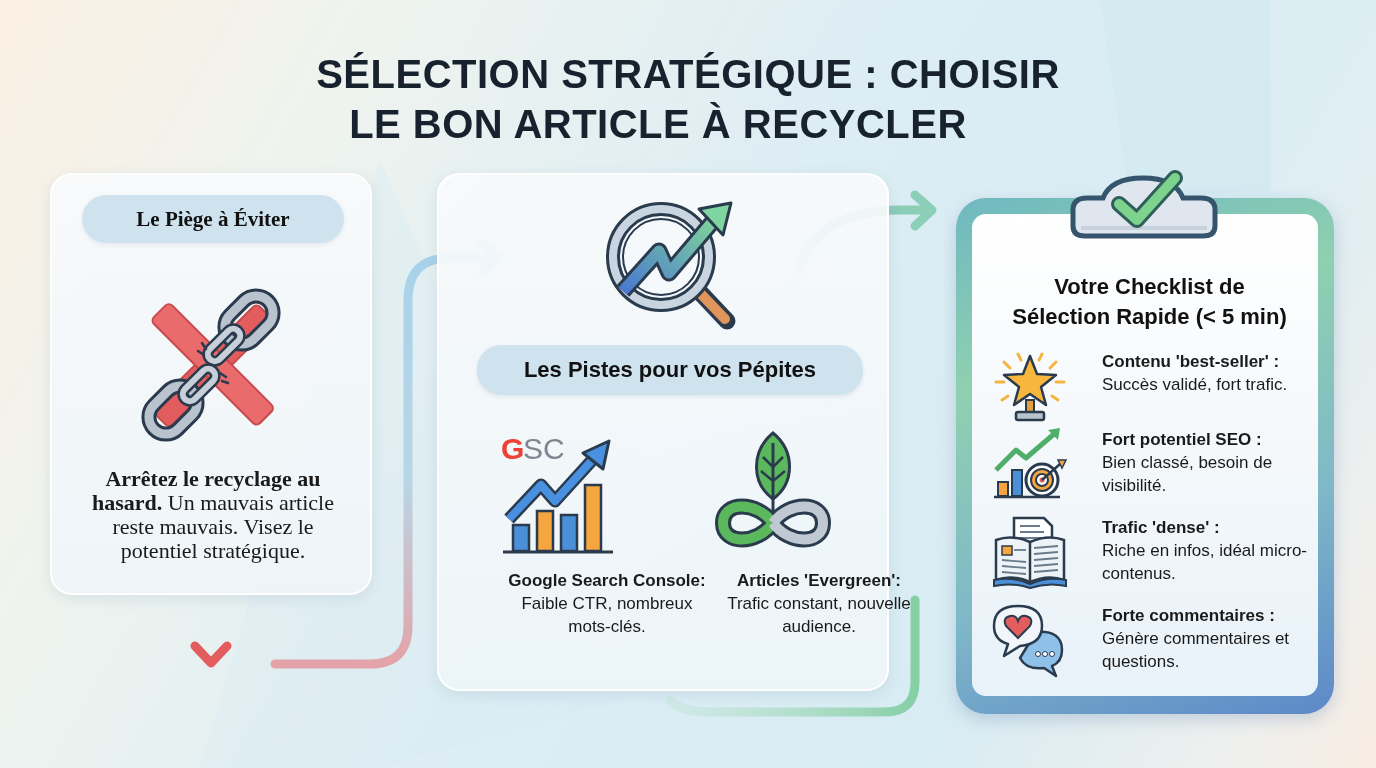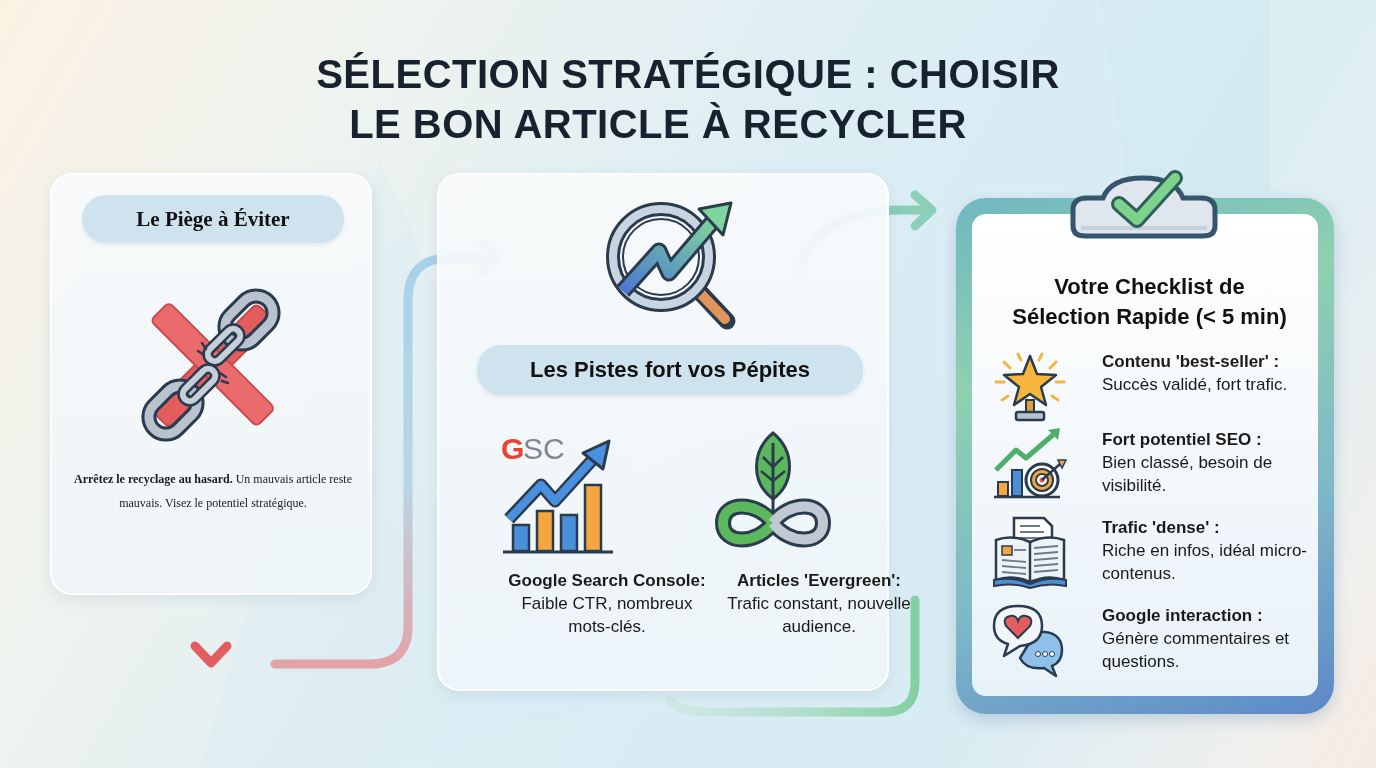--- a/index.html
+++ b/index.html
@@ -31,21 +31,21 @@
     .pill {
       position: absolute; background: #cfe3ef; border-radius: 24px;
       font-weight: 700; color: #111; text-align: center;
       box-shadow: 0 2px 4px rgba(120,150,170,0.15);
     }
     .pill1 { left: 30px; top: 20px; width: 262px; height: 48px; font-size: 21px; line-height: 48px; }
     .pill2 { left: 38px; top: 170px; width: 386px; height: 50px; font-size: 22px; line-height: 50px; }
 
     .card1-text {
       position: absolute; left: 20px; top: 292px; width: 282px;
-      text-align: center; font-size: 12px; line-height: 24px; color: #1a1a1a;
+      text-align: center; font-size: 22px; line-height: 24px; color: #1a1a1a;
     }
     .card1-text b { font-weight: 700; }
 
     .sub {
       position: absolute; text-align: center; font-size: 17px; line-height: 23px; color: #1a1a1a; margin-left: 48px;
     }
     .sub b { display: block; font-weight: 700; }
     .sub1 { left: 20px; top: 394px; width: 200px; }
     .sub2 { left: 232px; top: 394px; width: 200px; }
 
@@ -165,21 +165,21 @@
     </defs>
     <line x1="92" y1="92" x2="124" y2="126" stroke="#2a3b4e" stroke-width="17" stroke-linecap="round"></line>
     <line x1="98" y1="99" x2="122" y2="124" stroke="#e2955a" stroke-width="10" stroke-linecap="round"></line>
     <circle cx="58" cy="62" r="48" fill="#f3f8fc" stroke="#2a3b4e" stroke-width="14"></circle>
     <circle cx="58" cy="62" r="48" fill="none" stroke="#c8d4e0" stroke-width="8"></circle>
     <circle cx="58" cy="62" r="38" fill="#f5f9fc" stroke="#2a3b4e" stroke-width="2"></circle>
     <path d="M20 96 L56 56 L66 78 L112 24" stroke="#2a3b4e" stroke-width="17" fill="none" stroke-linejoin="round"></path>
     <path d="M20 96 L56 56 L66 78 L112 24" stroke="url(#trendG)" stroke-width="11" fill="none" stroke-linejoin="round"></path>
     <polygon points="96,14 128,8 120,40" fill="#7fd5a0" stroke="#2a3b4e" stroke-width="3" stroke-linejoin="round"></polygon>
   </svg>
-  <div class="pill pill2">Les Pistes fort vos Pépites</div>
+  <div class="pill pill2">Les Pistes pour vos Pépites</div>
 
   <svg style="position:absolute;left:58px;top:252px" width="120" height="130" viewBox="0 0 120 130">
     <text x="4" y="32" font-family="Liberation Sans, sans-serif" font-weight="700" font-size="30" fill="#ea4335">G</text>
     <text x="26" y="32" font-family="Liberation Sans, sans-serif" font-weight="400" font-size="30" fill="#7d8792">SC</text>
     <rect x="16" y="98" width="16" height="26" fill="#4a8fd8" stroke="#2a3b4e" stroke-width="2.5"></rect>
     <rect x="40" y="84" width="16" height="40" fill="#f5a640" stroke="#2a3b4e" stroke-width="2.5"></rect>
     <rect x="64" y="88" width="16" height="36" fill="#4a8fd8" stroke="#2a3b4e" stroke-width="2.5"></rect>
     <rect x="88" y="58" width="16" height="66" fill="#f5a640" stroke="#2a3b4e" stroke-width="2.5"></rect>
     <line x1="6" y1="125" x2="116" y2="125" stroke="#2a3b4e" stroke-width="3"></line>
     <path d="M12 92 L44 58 L58 74 L98 30" stroke="#2a3b4e" stroke-width="13" fill="none" stroke-linejoin="round"></path>
@@ -287,21 +287,21 @@
     <div class="item" style="top:388px">
       <svg class="ico" viewBox="0 0 80 76">
         <path d="M46 30 Q72 28 72 48 Q72 60 62 64 L66 74 L54 66 Q36 68 30 56 Z" fill="#8ec0ea" stroke="#2a3b4e" stroke-width="2.5" stroke-linejoin="round"></path>
         <circle cx="48" cy="52" r="2.5" fill="#fff" stroke="#2a3b4e" stroke-width="1"></circle>
         <circle cx="55" cy="52" r="2.5" fill="#fff" stroke="#2a3b4e" stroke-width="1"></circle>
         <circle cx="62" cy="52" r="2.5" fill="#fff" stroke="#2a3b4e" stroke-width="1"></circle>
         <path d="M28 4 Q52 4 52 24 Q52 42 30 44 L14 54 L18 42 Q4 38 4 24 Q4 4 28 4 Z" fill="#f2f6fa" stroke="#2a3b4e" stroke-width="2.5" stroke-linejoin="round"></path>
         <path d="M28 36 L16 24 Q12 16 20 14 Q26 13 28 19 Q30 13 36 14 Q44 16 40 24 Z" fill="#e35d5f" stroke="#2a3b4e" stroke-width="2"></path>
       </svg>
       <div class="txt">
-        <b>Google interaction :</b>
+        <b>Forte commentaires :</b>
         <span>Génère commentaires et questions.</span>
       </div>
     </div>
   </div>
 </div>
 
 <svg class="clip" viewBox="0 0 162 70">
   <path d="M10 40 Q10 28 24 28 L40 28 Q48 8 80 8 Q112 8 120 28 L138 28 Q152 28 152 40 L152 56 Q152 66 140 66 L22 66 Q10 66 10 56 Z" fill="#dfe6ee" stroke="#35556e" stroke-width="5"></path>
   <path d="M18 58 L144 58" stroke="#c6d1dc" stroke-width="4"></path>
   <path d="M56 34 L74 50 L112 8" stroke="#2f5f5a" stroke-width="16" fill="none" stroke-linecap="round" stroke-linejoin="round"></path>

